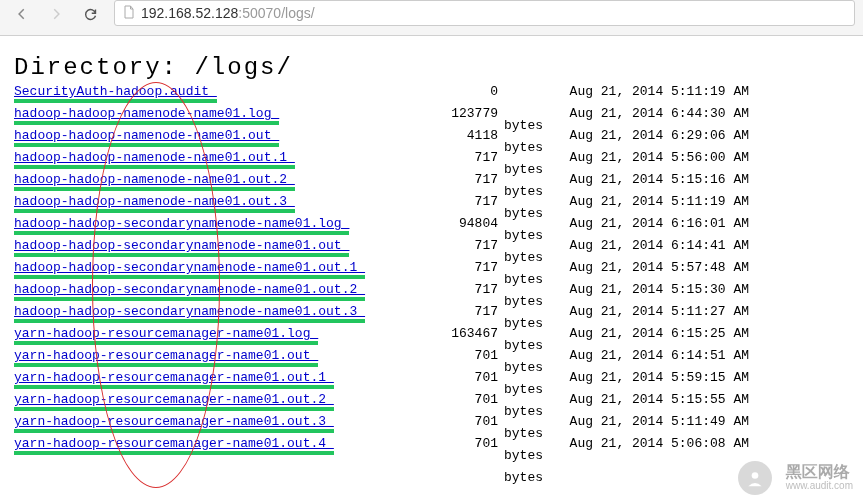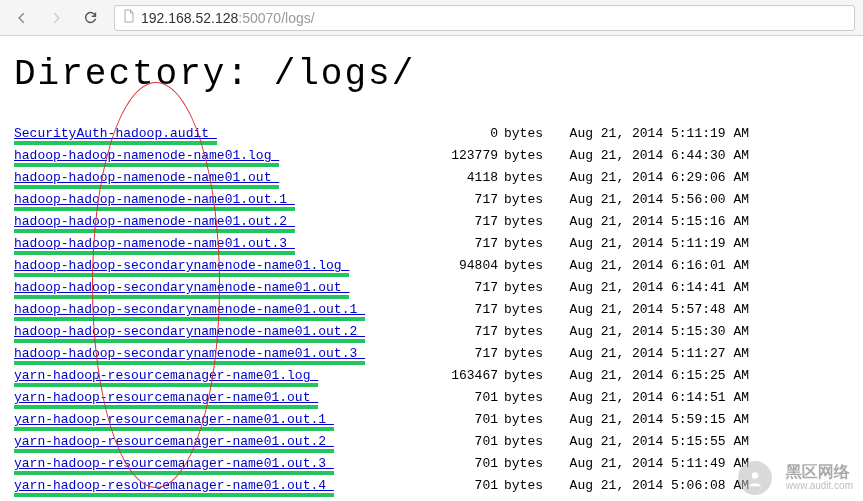--- a/index.html
+++ b/index.html
@@ -11,21 +11,21 @@
       overflow: hidden;
       position: relative;
     }
 
     
     .toolbar {
       height: 36px;
       background: #f5f5f5;
       border-bottom: 1px solid #d0d0d0;
       display: flex;
-      align-items: center;
+      align-items: flex-start;
       padding: 0 8px;
       gap: 6px;
     }
     .nav-btn {
       width: 28px;
       height: 28px;
       display: flex;
       align-items: center;
       justify-content: center;
       color: #888;
@@ -51,43 +51,42 @@
     .url-bar .file-icon { color: #888; font-size: 13px; }
     .url-bar .url-host { color: #333; }
     .url-bar .url-rest { color: #999; }
 
     
     .content {
       padding: 18px 14px;
     }
     h1 {
       font-family: "Courier New", Courier, monospace;
-      font-size: 36px;
+      font-size: 24px;
       font-weight: normal;
       letter-spacing: 2px;
-      margin-bottom: 28px;
     }
     .listing {
       font-family: "Courier New", Courier, monospace;
       font-size: 13px;
       line-height: 22px;
       white-space: pre;
     }
     .row { height: 22px; display: flex; }
     .fname {
       width: 380px;
       overflow: hidden;
     }
     .fname a {
       color: #0000cc;
       text-decoration: underline;
       border-bottom: 4px solid #22c55e;
     }
     .fsize { width: 110px; text-align: right; padding-right: 6px; }
-    .funit { width: 50px; }
+    .funit { width: 50px; margin-top: 34px; }
     .fdate { white-space: pre; }
 
     
     .ellipse {
       position: absolute;
       left: 92px;
       top: 82px;
       width: 128px;
       height: 406px;
       border: 1px solid #d93030;

